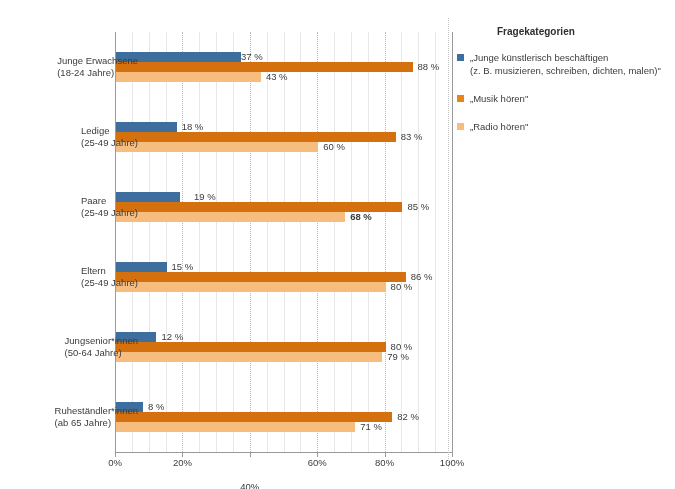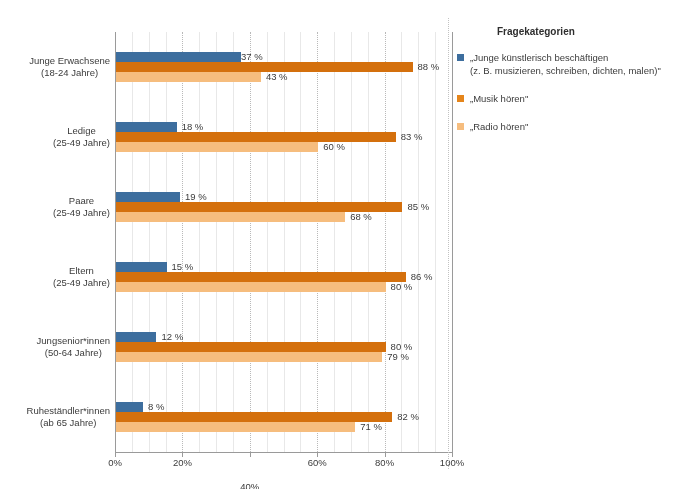--- a/index.html
+++ b/index.html
@@ -87,22 +87,22 @@
     top: 0;
     transform: translateX(-50%);
     font-size: 9.5px;
     color: #3b3b3b;
     white-space: nowrap;
   }
 
   
   .cat-label {
     position: absolute;
-    right: 565px;   
-    text-align: center;
+    right: 537px;   
+    text-align: left;
     font-size: 9.5px;
     line-height: 12.5px;
     color: #3b3b3b;
     white-space: nowrap;
   }
   .cat-label .l2 { display: block; }
 
   
   .bar {
     position: absolute;
@@ -198,25 +198,25 @@
         <div class="bar-value" style="top: 30px; left: 297.56px;">88 %</div>
         <div class="bar s2" style="top: 40px; width: 144.91px; background: rgb(246, 189, 126);"></div>
         <div class="bar-value" style="top: 40px; left: 145.91px;">43 %</div>
         <div class="bar s0" style="top: 90px; width: 60.66px; background: rgb(61, 110, 158);"></div>
         <div class="bar-value" style="top: 90px; left: 61.66px;">18 %</div>
         <div class="bar s1" style="top: 100px; width: 279.71px; background: rgb(212, 112, 13);"></div>
         <div class="bar-value" style="top: 100px; left: 280.71px;">83 %</div>
         <div class="bar s2" style="top: 110px; width: 202.2px; background: rgb(246, 189, 126);"></div>
         <div class="bar-value" style="top: 110px; left: 203.2px;">60 %</div>
         <div class="bar s0" style="top: 160px; width: 64.03px; background: rgb(61, 110, 158);"></div>
-        <div class="bar-value" style="top: 160px; left: 65px;">19 %</div>
+        <div class="bar-value" style="top: 160px; left: 74px;">19 %</div>
         <div class="bar s1" style="top: 170px; width: 286.45px; background: rgb(212, 112, 13);"></div>
         <div class="bar-value" style="top: 170px; left: 287.45px;">85 %</div>
         <div class="bar s2" style="top: 180px; width: 229.16px; background: rgb(246, 189, 126);"></div>
-        <div class="bar-value" style="top: 180px; left: 230.16px;">68 %</div>
+        <div class="bar-value" style="top: 180px; left: 230.16px; font-weight: bold;">68 %</div>
         <div class="bar s0" style="top: 230px; width: 50.55px; background: rgb(61, 110, 158);"></div>
         <div class="bar-value" style="top: 230px; left: 51.55px;">15 %</div>
         <div class="bar s1" style="top: 240px; width: 289.82px; background: rgb(212, 112, 13);"></div>
         <div class="bar-value" style="top: 240px; left: 290.82px;">86 %</div>
         <div class="bar s2" style="top: 250px; width: 269.6px; background: rgb(246, 189, 126);"></div>
         <div class="bar-value" style="top: 250px; left: 270.6px;">80 %</div>
         <div class="bar s0" style="top: 300px; width: 40.44px; background: rgb(61, 110, 158);"></div>
         <div class="bar-value" style="top: 300px; left: 41.44px;">12 %</div>
         <div class="bar s1" style="top: 310px; width: 269.6px; background: rgb(212, 112, 13);"></div>
         <div class="bar-value" style="top: 310px; left: 270.6px;">80 %</div>

